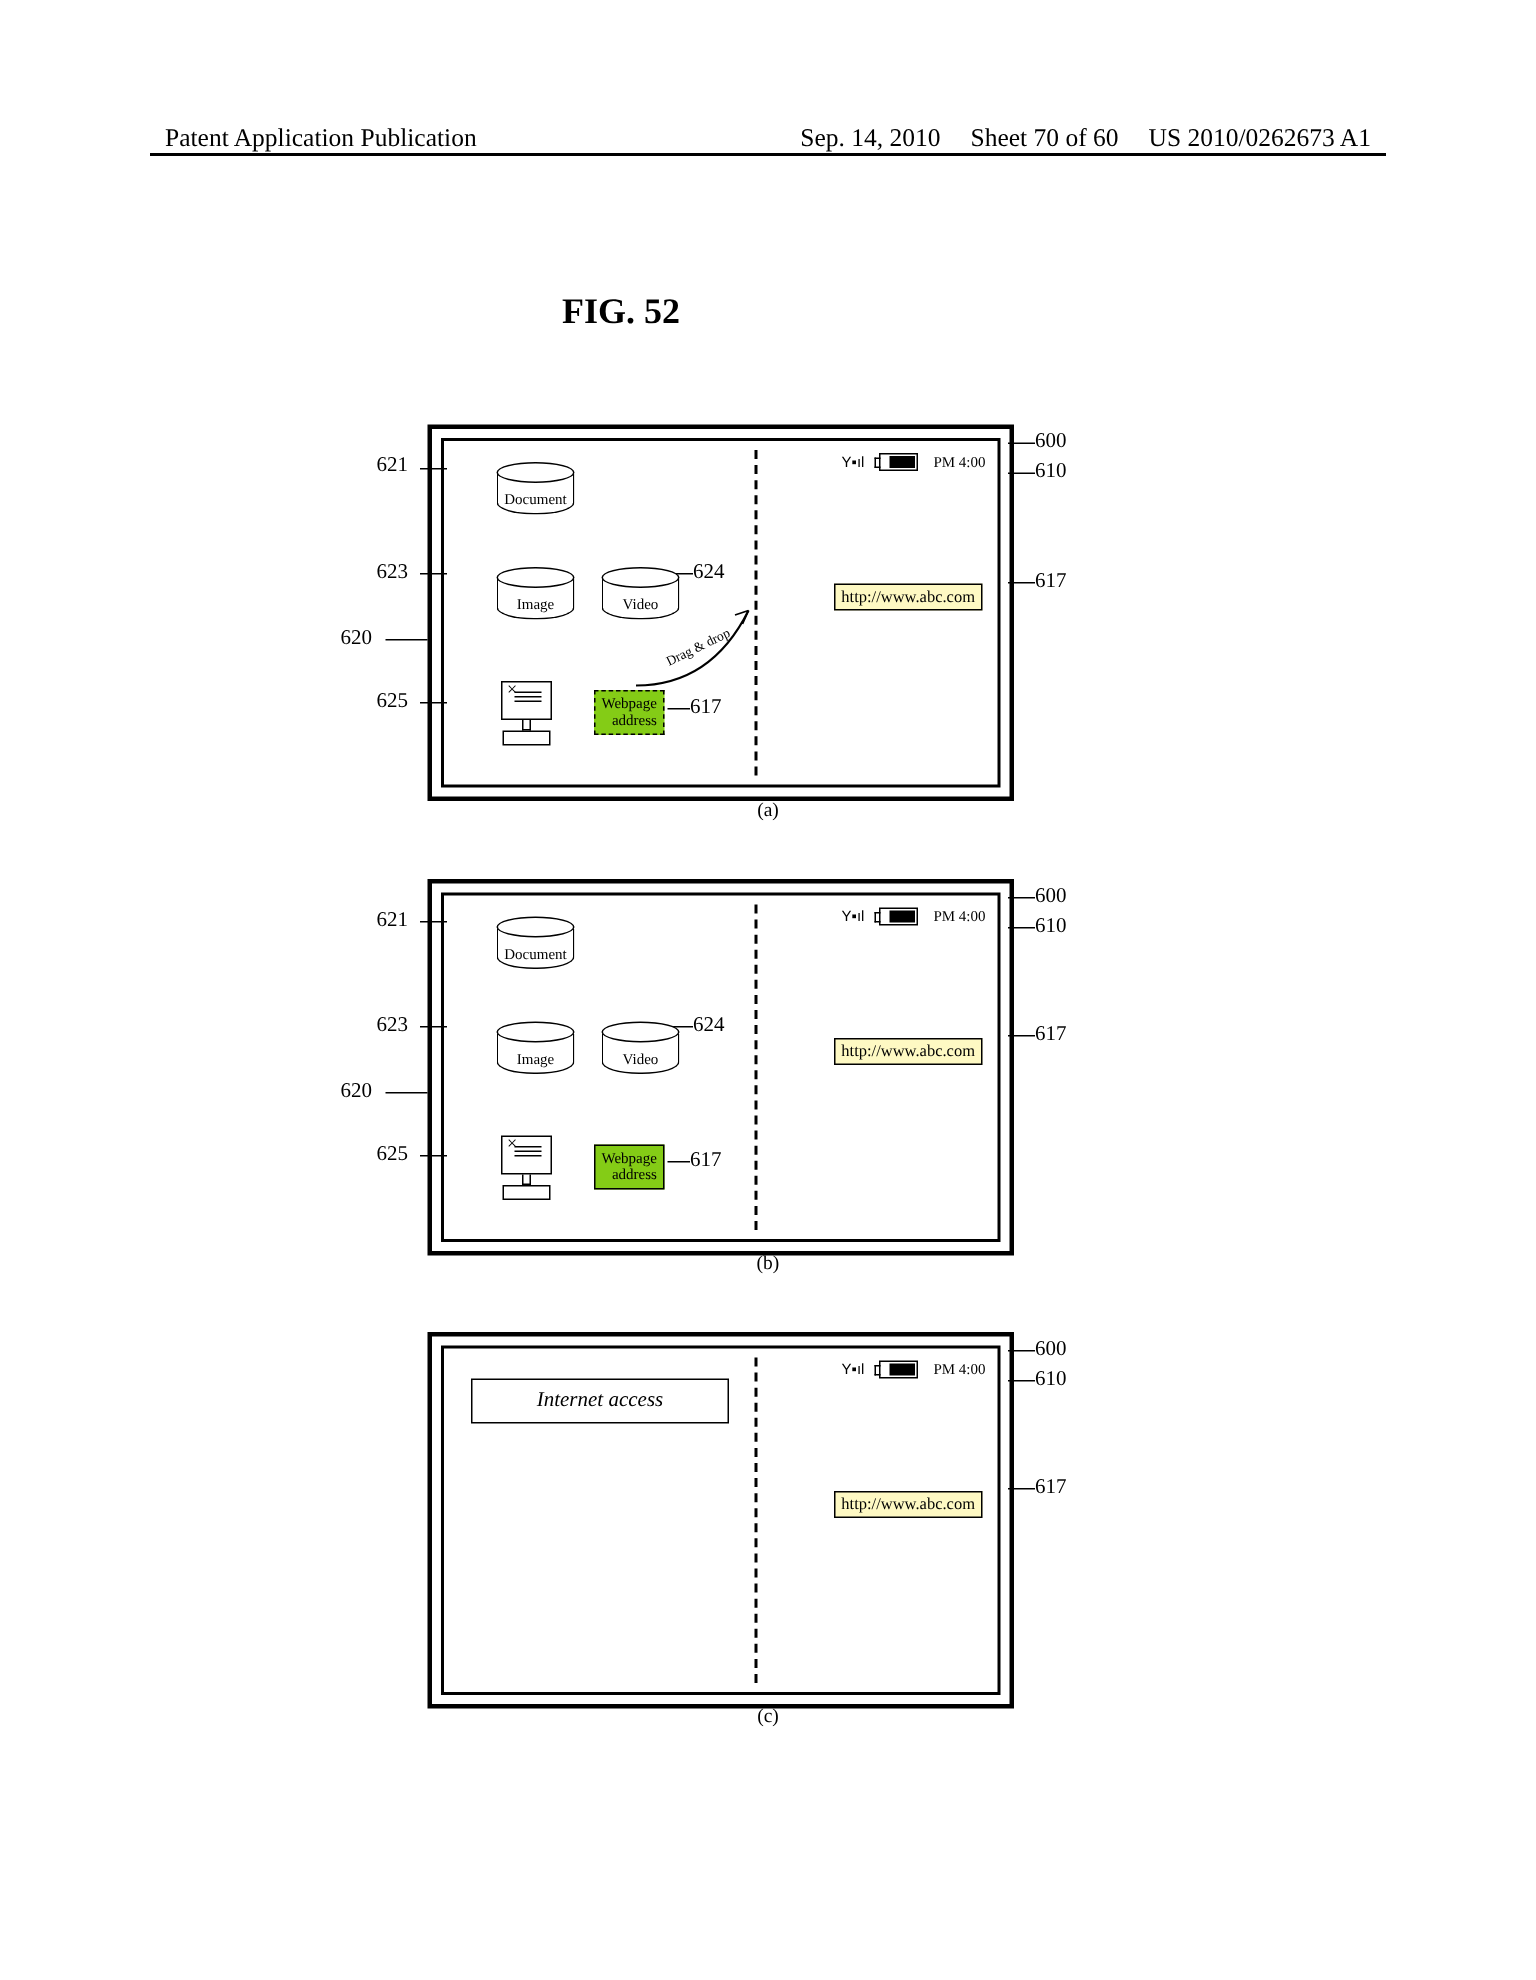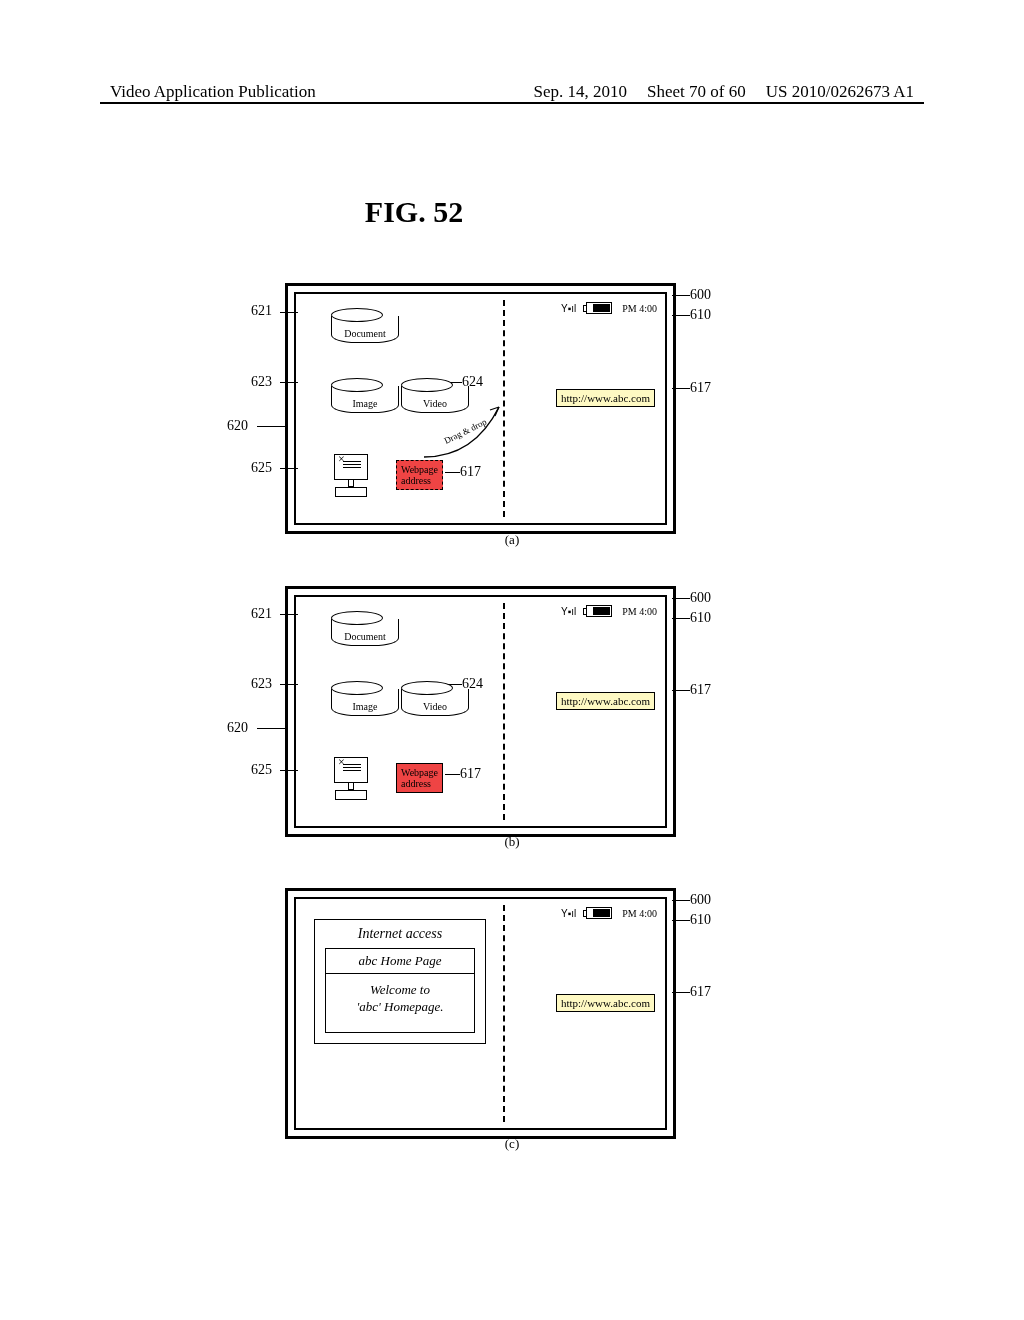--- a/index.html
+++ b/index.html
@@ -35,21 +35,21 @@
     left: 100px;
     width: 824px;
     border-top: 2px solid #000;
   }
   .fig-title {
     position: absolute;
     top: 195px;
     left: 0;
     width: 828px;
     text-align: center;
-    font-size: 30px;
+    font-size: 24px;
     font-weight: bold;
     font-family: Liberation Serif, serif;
   }
   .panel {
     position: absolute;
     border: 3px solid #000;
     width: 385px;
     height: 245px;
   }
   .panel-inner {
@@ -74,21 +74,20 @@
     position:absolute;
     width:50px;
     text-align:center;
   }
   .cyl .body {
     width:50px; height:26px;
     border:1.5px solid #000;
     border-top:none;
     border-radius:0 0 25px 25px / 0 0 8px 8px;
     position:relative;
-    padding-left:16px;
   }
   .cyl .top {
     width:50px; height:12px;
     border:1.5px solid #000;
     border-radius:50%;
     margin-bottom:-6px;
     background:#fff;
     position:relative;
     z-index:2;
   }
@@ -124,22 +123,22 @@
   .desktop-icon .keyb {
     width:30px; height:8px;
     border:1.5px solid #000;
     margin:0 auto;
   }
   .webaddr {
     position:absolute;
     border:1.5px solid #000;
     font-size:10px;
     padding:3px 4px;
-    text-align:left;
-    background:#ef4444;
+    text-align:right;
+    background:#84cc16;
   }
   .webaddr.dashed { border-style:dashed; }
   .status-bar {
     position:absolute;
     right:8px; top:8px;
     display:flex;
     gap:10px;
     align-items:center;
     font-size:10px;
   }
@@ -213,21 +212,21 @@
     position: absolute;
     width:18px;
   }
   .lines3 div { border-top:1px solid #000; margin-bottom:2px; height:0;}
 </style>
 </head>
 <body>
 <div class="page">
 
 <div class="header">
-  <span>Video Application Publication</span>
+  <span>Patent Application Publication</span>
   <span class="right">
     <span>Sep. 14, 2010</span>
     <span>Sheet 70 of 60</span>
     <span>US 2010/0262673 A1</span>
   </span>
 </div>
 <div class="hr"></div>
 
 <div class="fig-title">FIG. 52</div>
 
@@ -374,27 +373,20 @@
 <div class="lead" style="left:690px; top:682px;">617</div>
 <div class="tick" style="left:672px; top:690px;"></div>
 <div class="caplabel" style="top:834px;">(b)</div>
 
 <div class="panel" style="left:285px; top:888px;">
   <div class="panel-inner">
     <div class="vdash"></div>
 
     <div class="internet-box" style="left:18px; top:20px; width:170px;">
       <div class="title-row">Internet access</div>
-      <div class="sub">
-        <div class="hdr">abc Home Page</div>
-        <div class="body">
-          <span>Welcome to</span><br>
-          <span>'abc' Homepage.</span>
-        </div>
-      </div>
     </div>
 
     <div class="status-bar">
       <span class="sigicon">Y▪ıl</span>
       <span class="batt">
             <span class="fill"></span>
           </span>
       <span>PM 4:00</span>
     </div>
     <div class="urlbox">http://www.abc.com</div>

